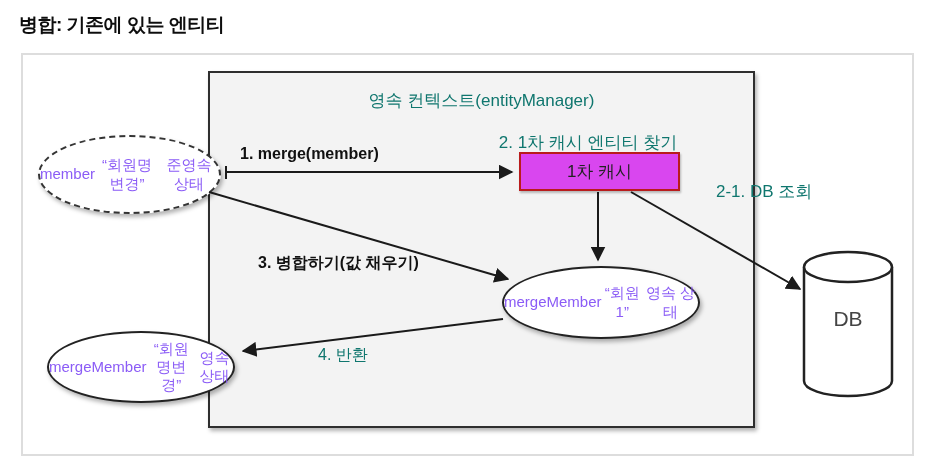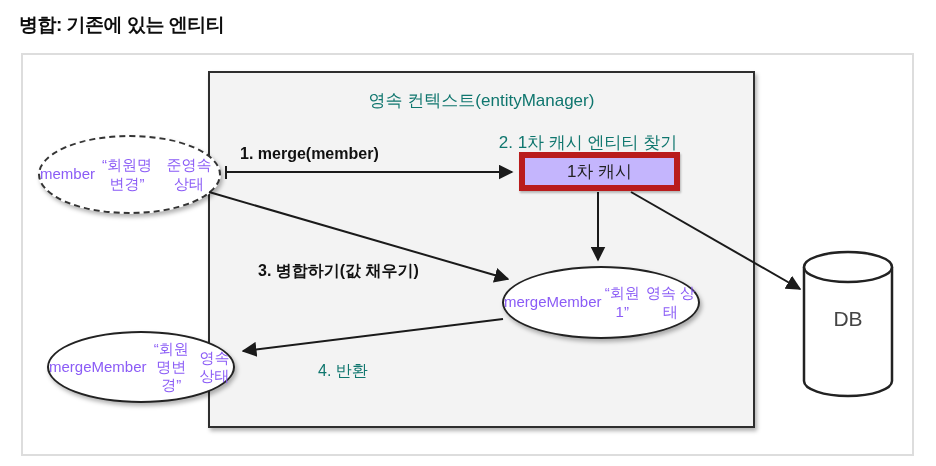--- a/index.html
+++ b/index.html
@@ -19,25 +19,25 @@
   .context-box{
     left:208px;top:71px;width:547px;height:357px;box-sizing:border-box;
     background:#f3f3f3;border:2px solid #2e2e2e;
     box-shadow:2px 3px 4px rgba(0,0,0,0.30);z-index:1;
   }
   .label{z-index:4;white-space:nowrap;color:#0f766e;}
   .context-label{left:208px;top:89px;width:547px;text-align:center;font-size:17px;}
   .step1-label{left:240px;top:145px;font-size:16px;font-weight:bold;color:#111;}
   .step2-label{left:458px;top:131px;width:260px;text-align:center;font-size:17px;}
   .step21-label{left:716px;top:180px;font-size:17px;}
-  .step3-label{left:258px;top:253px;font-size:16px;font-weight:bold;color:#111;margin-top:8px;}
-  .step4-label{left:318px;top:345px;font-size:16px;margin-top:16px;}
+  .step3-label{left:258px;top:253px;font-size:16px;font-weight:bold;color:#111;}
+  .step4-label{left:318px;top:345px;font-size:16px;}
   .cache-box{
     left:519px;top:152px;width:161px;height:39px;box-sizing:border-box;
-    background:#c4b5fd;border:6px solid #b91c1c;z-index:4;
+    background:#d946ef;border:2px solid #b91c1c;z-index:4;
     display:flex;align-items:center;justify-content:center;font-size:17px;color:#222;
     box-shadow:1px 2px 2px rgba(0,0,0,0.25);
   }
   .ellipse{
     box-sizing:border-box;background:#fff;border-radius:50%;z-index:2;
     display:flex;flex-direction:row;align-items:center;justify-content:center;
     font-size:15px;line-height:1.22;text-align:center;color:#8b5cf6;
     filter:drop-shadow(2px 3px 2px rgba(0,0,0,0.30));
   }
   .ellipse-detached{left:38px;top:135px;width:183px;height:79px;border:2px dashed #333;}
@@ -79,20 +79,21 @@
 
       <line x1="598" y1="192" x2="598" y2="260" marker-end="url(#arrow)"></line>
 
       <line x1="631" y1="192" x2="800" y2="289" marker-end="url(#arrow)"></line>
     </g>
   </svg>
 
   <div class="abs label context-label">영속 컨텍스트(entityManager)</div>
   <div class="abs label step2-label">2. 1차 캐시 엔티티 찾기</div>
   <div class="abs label step1-label">1. merge(member)</div>
+  <div class="abs label step21-label">2-1. DB 조회</div>
   <div class="abs label step3-label">3. 병합하기(값 채우기)</div>
   <div class="abs label step4-label">4. 반환</div>
 
   <div class="abs cache-box">1차 캐시</div>
 
   <div class="abs ellipse ellipse-detached">
     <span>member</span>
     <span>“회원명변경”</span>
     <span>준영속 상태</span>
   </div>

